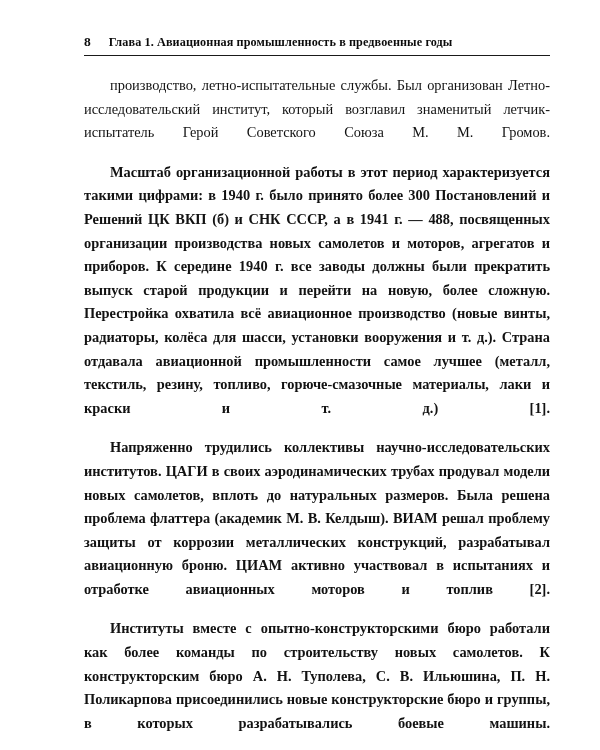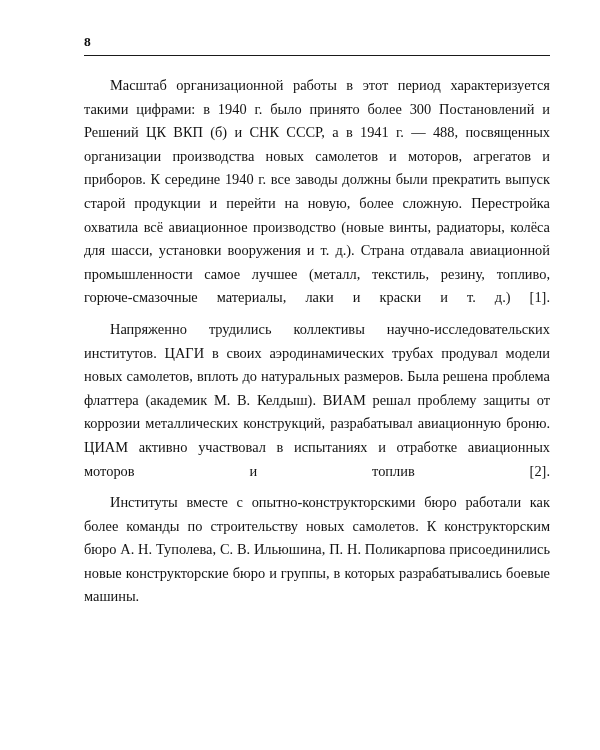--- a/index.html
+++ b/index.html
@@ -58,37 +58,40 @@
     text-align: justify;
     text-justify: inter-word;
     font-size: 14.4px;
     line-height: 23.6px;
     font-family: "Liberation Serif", serif;
     color: #121212;
     text-indent: 26px;
     hyphens: manual;
   }
   p.para + p.para {
-    margin-top: 8px;
+    margin-top: 16px;
+    font-weight: bold;
   }
   
   p.para.force-justify {
     text-align-last: justify;
   }
 </style>
 </head>
 <body>
 
 <div class="page">
 
   <div class="header">
     <span class="page-number">8</span>
+    <span class="chapter-title">Глава 1. Авиационная промышленность в предвоенные годы</span>
   </div>
 
   <div class="rule"></div>
 
   <div class="body-text">
+    <p class="para force-justify">производство, летно-испытательные службы. Был организован Летно-исследовательский институт, который возглавил знаменитый летчик-испытатель Герой Советского Союза М. М. Громов.</p>
     <p class="para force-justify">Масштаб организационной работы в этот период характеризуется такими цифрами: в 1940 г. было принято более 300 Постановлений и Решений ЦК ВКП (б) и СНК СССР, а в 1941 г. — 488, посвященных организации производства новых самолетов и моторов, агрегатов и приборов. К середине 1940 г. все заводы должны были прекратить выпуск старой продукции и перейти на новую, более сложную. Перестройка охватила всё авиационное производство (новые винты, радиаторы, колёса для шасси, установки вооружения и т. д.). Страна отдавала авиационной промышленности самое лучшее (металл, текстиль, резину, топливо, горюче-смазочные материалы, лаки и краски и т. д.) [1].</p>
     <p class="para force-justify">Напряженно трудились коллективы научно-исследовательских институтов. ЦАГИ в своих аэродинамических трубах продувал модели новых самолетов, вплоть до натуральных размеров. Была решена проблема флаттера (академик М. В. Келдыш). ВИАМ решал проблему защиты от коррозии металлических конструкций, разрабатывал авиационную броню. ЦИАМ активно участвовал в испытаниях и отработке авиационных моторов и топлив [2].</p>
     <p class="para force-justify">Институты вместе с опытно-конструкторскими бюро работали как более команды по строительству новых самолетов. К конструкторским бюро А. Н. Туполева, С. В. Ильюшина, П. Н. Поликарпова присоединились новые конструкторские бюро и группы, в которых разрабатывались боевые машины.</p>
   </div>
 
 </div>
 
 </body></html>

